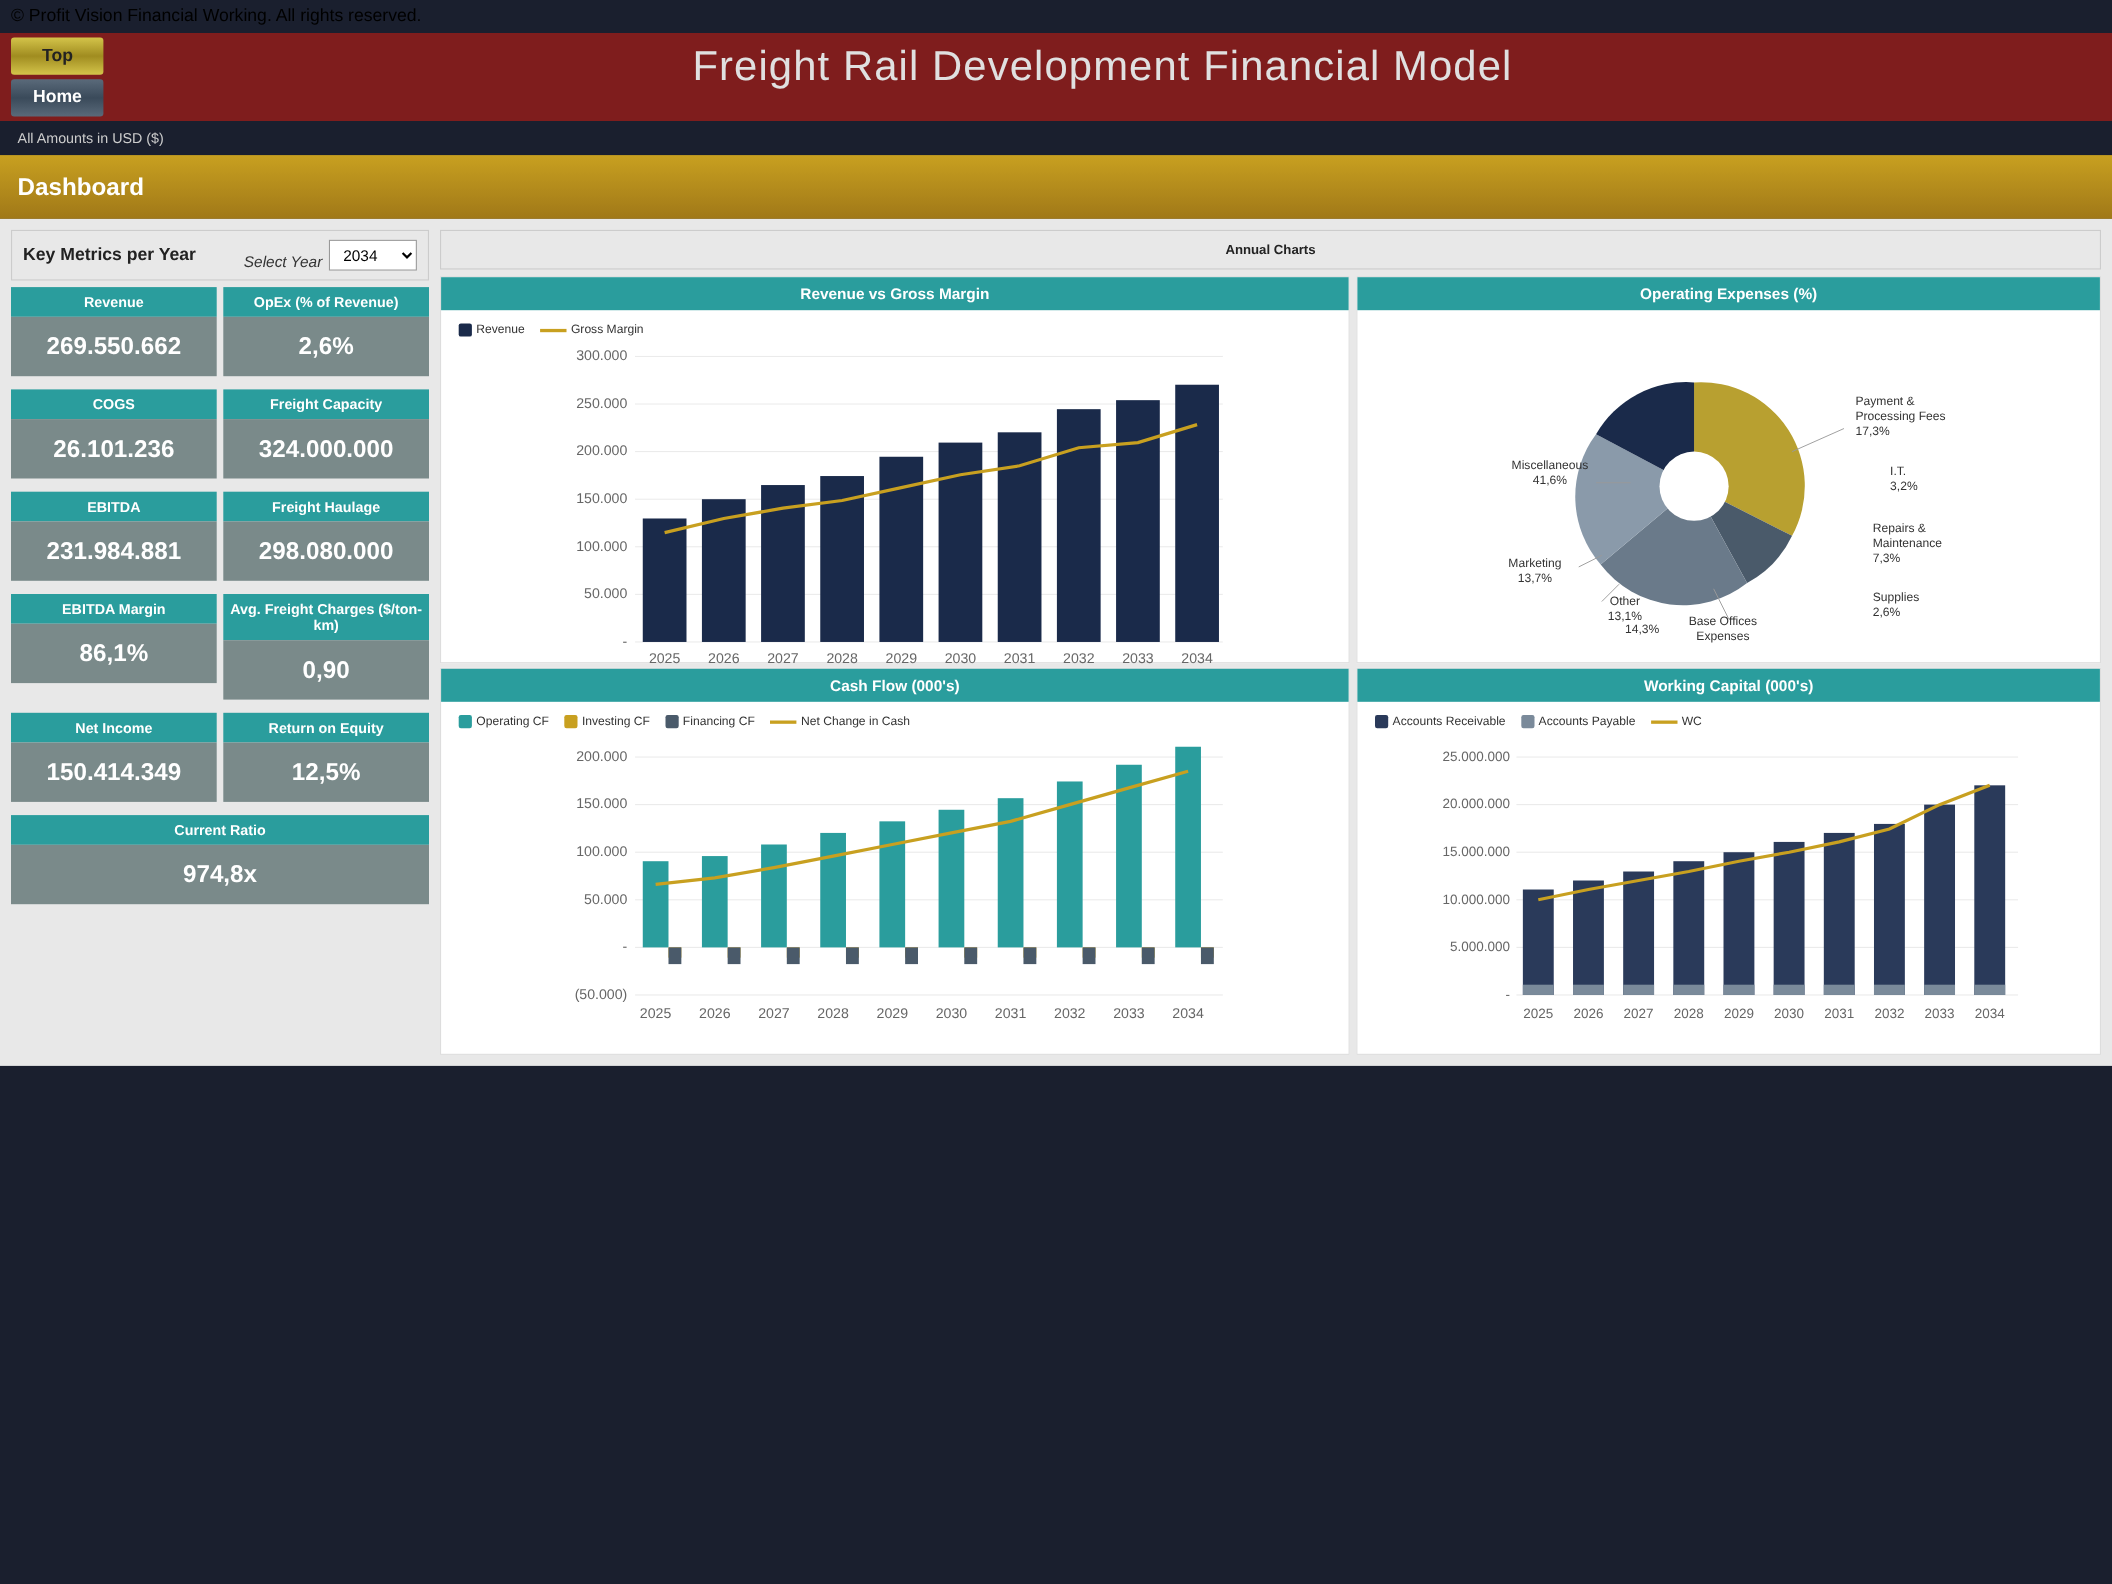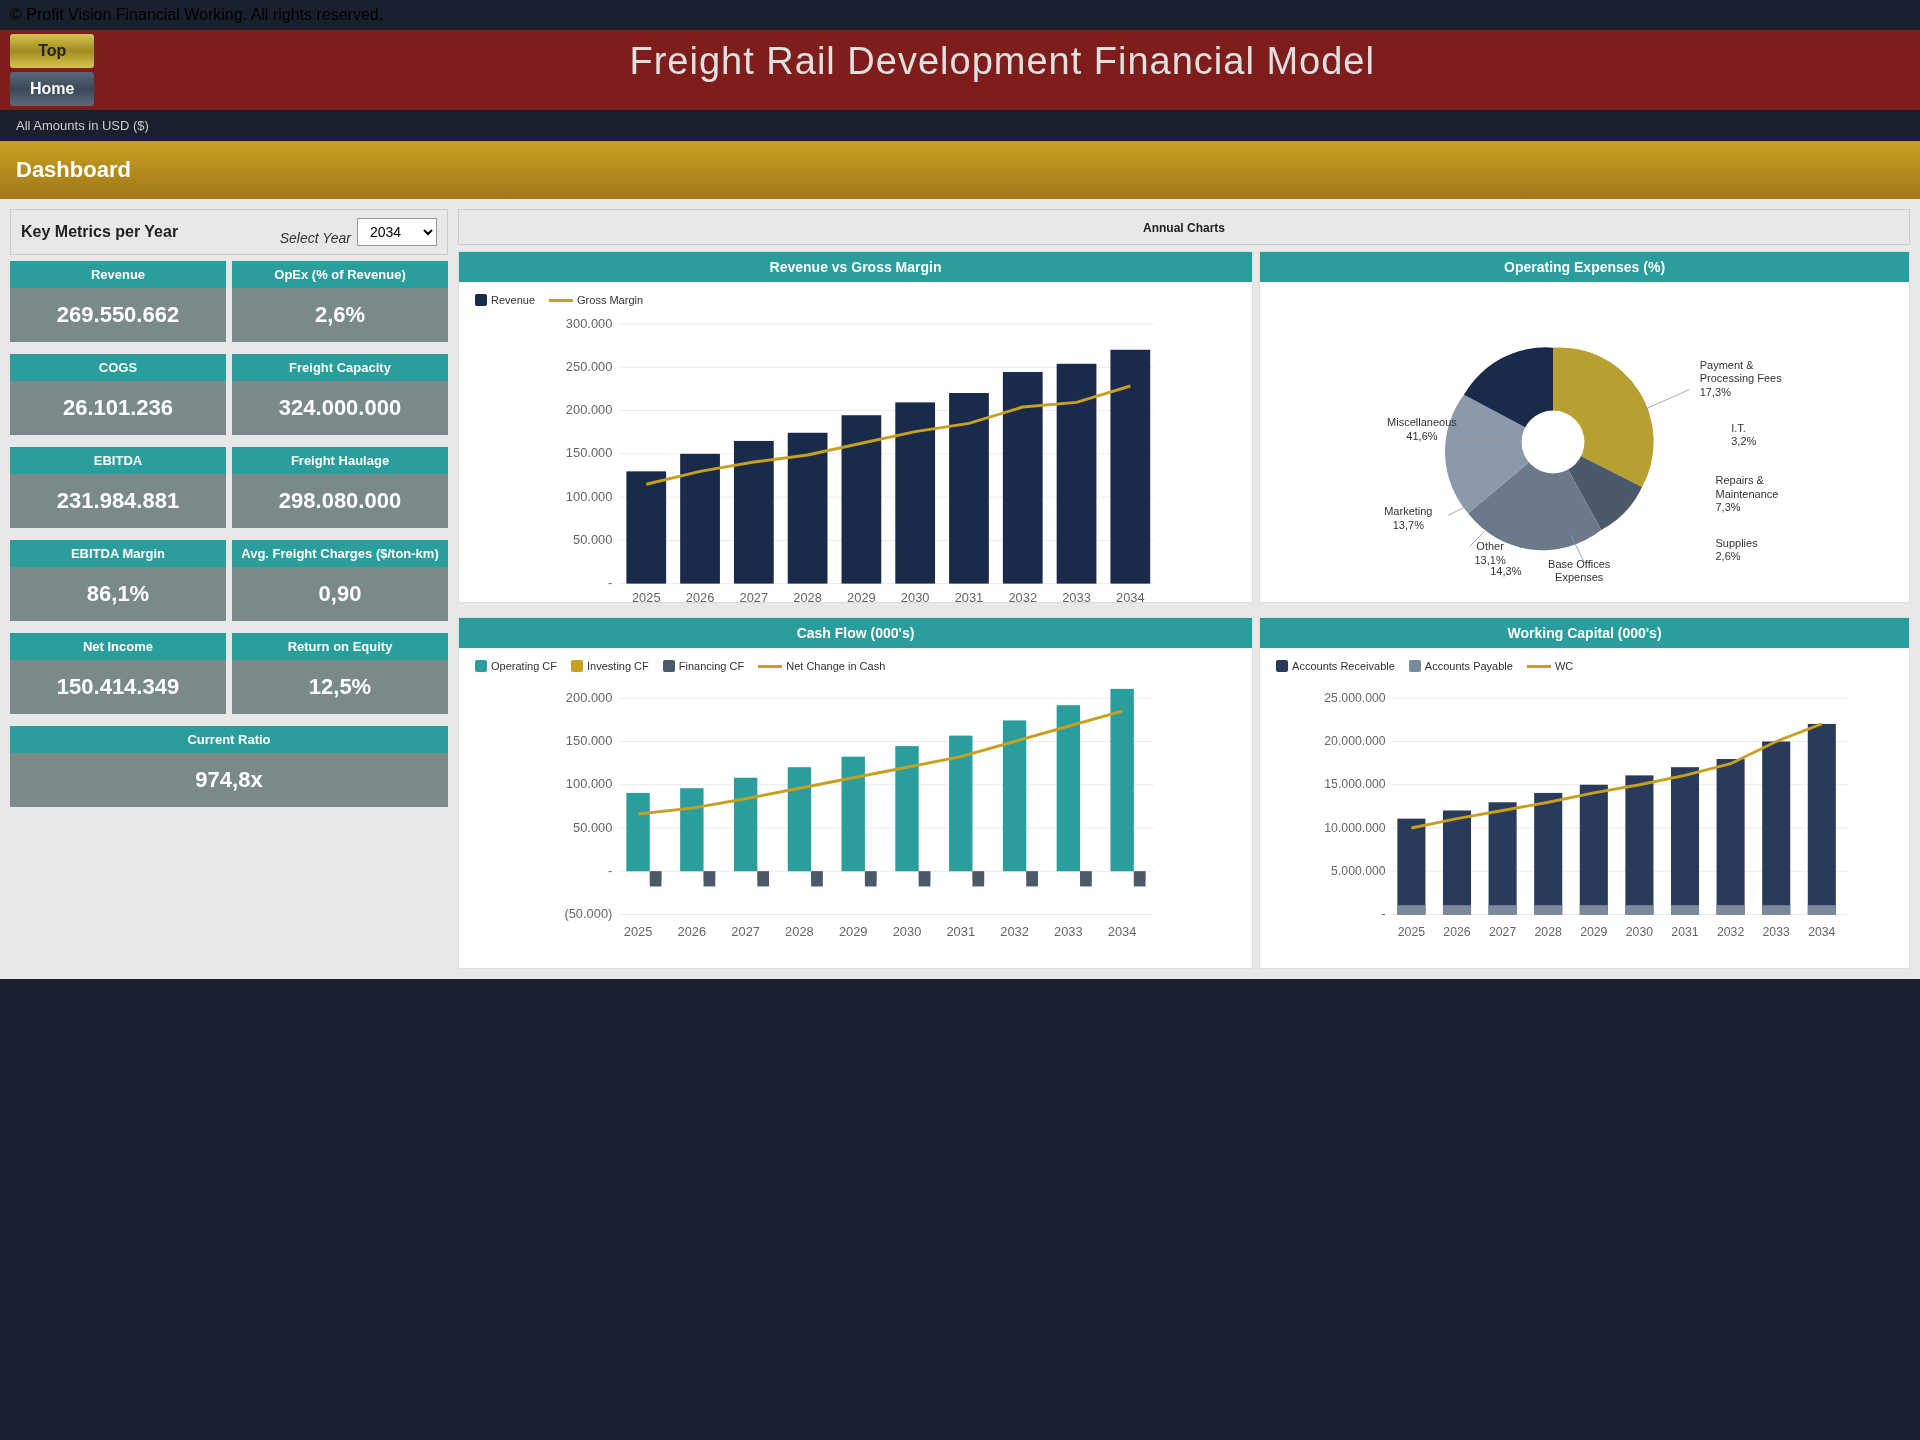--- a/index.html
+++ b/index.html
@@ -16,21 +16,21 @@
     .currency-note { background: #1a1f2e; padding: 8px 16px; color: #ccc; font-size: 13px; }
 
     
     .dashboard-banner { background: linear-gradient(180deg, #c8a020 0%, #a07818 100%); padding: 16px 16px; }
     .dashboard-title { color: #fff; font-size: 22px; font-weight: bold; }
 
     
     .main-content { background: #e8e8e8; padding: 10px; display: flex; gap: 10px; }
 
     
-    .left-panel { width: 438px; flex-shrink: 0; background: #e8e8e8; }
+    .left-panel { width: 380px; flex-shrink: 0; background: #e8e8e8; }
     .metrics-header { background: #e8e8e8; padding: 8px 10px; display: flex; align-items: center; justify-content: space-between; border: 1px solid #ccc; }
     .metrics-title { font-size: 16px; font-weight: bold; color: #222; }
     .select-year-area { display: flex; align-items: flex-end; gap: 6px; }
     .select-year-label { font-style: italic; font-size: 14px; color: #333; }
     .year-select { padding: 4px 8px; font-size: 14px; background: #fff; border: 1px solid #999; min-width: 80px; }
 
     .metric-row { display: flex; gap: 6px; margin-top: 6px; }
     .metric-card { flex: 1; }
     .metric-label { background: #2a9d9d; color: #fff; text-align: center; padding: 6px 4px; font-size: 13px; font-weight: bold; }
     .metric-value { background: #7a8a8a; color: #fff; text-align: center; padding: 14px 4px; font-size: 22px; font-weight: bold; }
@@ -38,21 +38,21 @@
     
     .metric-spacer { height: 6px; }
 
     
     .right-panel { flex: 1; background: #e8e8e8; }
     .annual-charts-header { background: #e8e8e8; border: 1px solid #ccc; padding: 8px 10px; text-align: center; }
     .annual-charts-title { font-size: 12px; font-weight: bold; color: #222; }
 
     
     .charts-grid-top { display: flex; gap: 6px; margin-top: 6px; }
-    .charts-grid-bottom { display: flex; gap: 6px; margin-top: 14px; }
+    .charts-grid-bottom { display: flex; gap: 6px; margin-top: 4px; }
     .chart-container { background: #fff; border: 1px solid #ddd; flex: 1; }
     .chart-title { background: #2a9d9d; color: #fff; text-align: center; padding: 7px 4px; font-size: 14px; font-weight: bold; }
 
     
     .chart-inner { padding: 8px; position: relative; height: 320px; }
 
     
     .chart-legend { display: flex; gap: 14px; padding: 4px 8px; flex-wrap: wrap; }
     .legend-item { display: flex; align-items: center; gap: 4px; font-size: 11px; color: #333; }
     .legend-dot { width: 12px; height: 12px; border-radius: 2px; flex-shrink: 0; }

